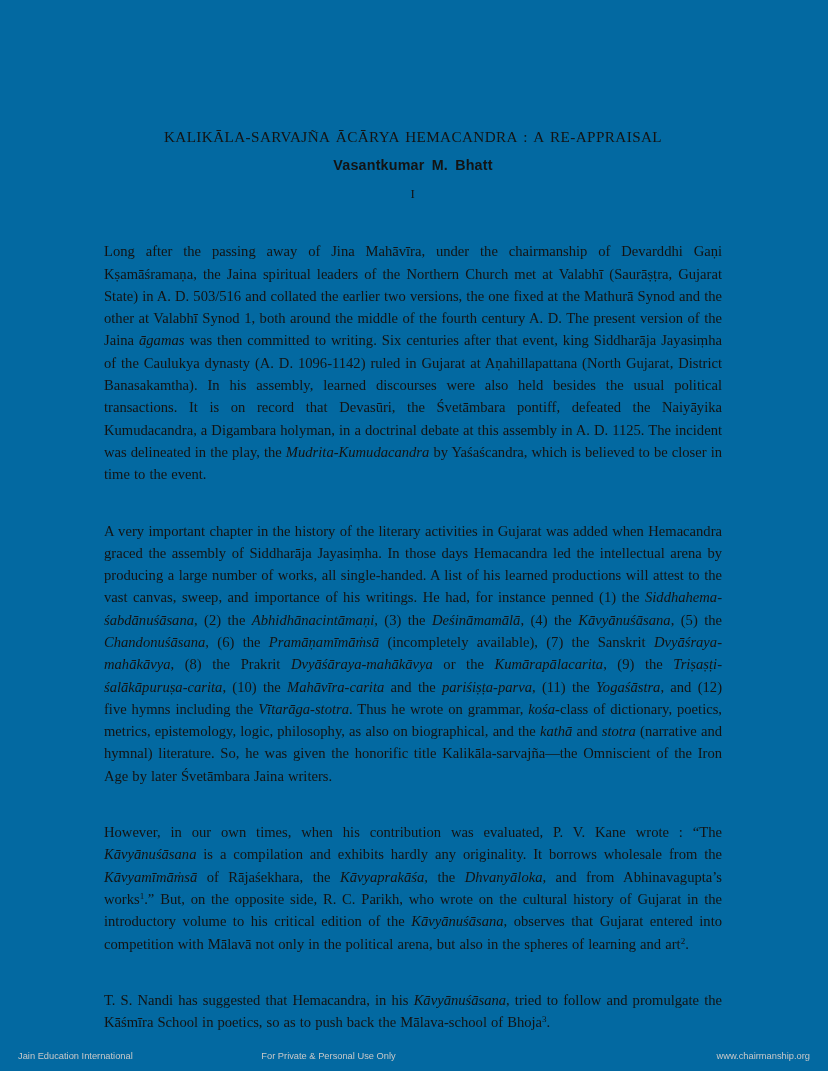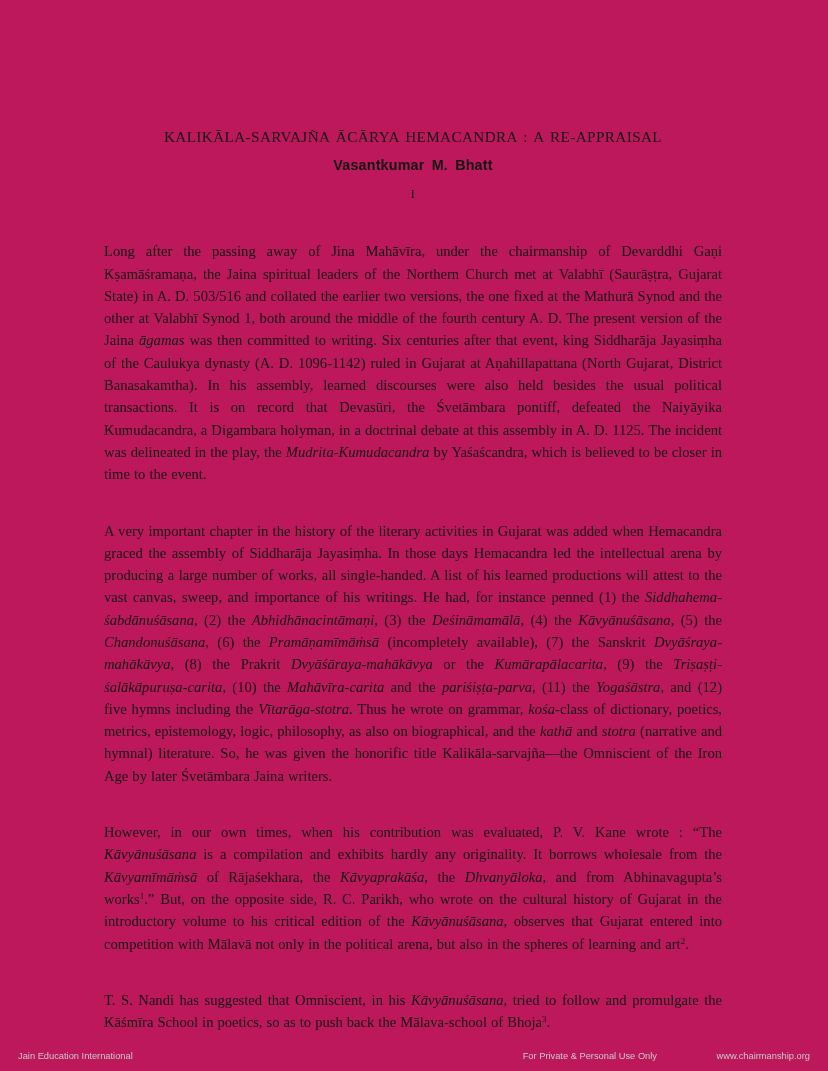--- a/index.html
+++ b/index.html
@@ -4,21 +4,21 @@
 <style>
   html, body {
     margin: 0;
     padding: 0;
     background: #ffffff;
   }
   .page {
     position: relative;
     width: 828px;
     height: 1071px;
-    background: #be185d;
+    background: #0369a1;
     overflow: hidden;
     font-family: "Liberation Serif", "DejaVu Serif", serif;
     color: #131313;
   }
   .content {
     position: absolute;
     left: 88px;
     top: 0;
     width: 650px;
   }
@@ -81,21 +81,21 @@
     position: absolute;
     left: 18px;
     top: 0;
     white-space: nowrap;
   }
   .footer .f-center {
     position: absolute;
     left: 0;
     top: 0;
     width: 657px;
-    text-align: right;
+    text-align: center;
     white-space: nowrap;
   }
   .footer .f-right {
     position: absolute;
     right: 18px;
     top: 0;
     white-space: nowrap;
   }
 </style>
 </head>
@@ -110,21 +110,21 @@
     <div class="doc-author">Vasantkumar M. Bhatt</div>
 
     <div class="section-mark">I</div>
 
     <p class="para first"><span>Long after the passing away of Jina Mahāvīra, under the chairmanship of Devarddhi Gaṇi Kṣamāśramaṇa, the Jaina spiritual leaders of the Northern Church met at Valabhī (Saurāṣṭra, Gujarat State) in A. D. 503/516 and collated the earlier two versions, the one fixed at the Mathurā Synod and the other at Valabhī Synod 1, both around the middle of the fourth century A. D. The present version of the Jaina </span><i>āgamas</i><span> was then committed to writing. Six centuries after that event, king Siddharāja Jayasiṃha of the Caulukya dynasty (A. D. 1096-1142) ruled in Gujarat at Aṇahillapattana (North Gujarat, District Banasakamtha). In his assembly, learned discourses were also held besides the usual political transactions. It is on record that Devasūri, the Śvetāmbara pontiff, defeated the Naiyāyika Kumudacandra, a Digambara holyman, in a doctrinal debate at this assembly in A. D. 1125. The incident was delineated in the play, the </span><i>Mudrita-Kumudacandra</i><span> by Yaśaścandra, which is believed to be closer in time to the event.</span></p>
 
     <p class="para"><span>A very important chapter in the history of the literary activities in Gujarat was added when Hemacandra graced the assembly of Siddharāja Jayasiṃha. In those days Hemacandra led the intellectual arena by producing a large number of works, all single-handed. A list of his learned productions will attest to the vast canvas, sweep, and importance of his writings. He had, for instance penned (1) the </span><i>Siddhahema-śabdānuśāsana</i><span>, (2) the </span><i>Abhidhānacintāmaṇi</i><span>, (3) the </span><i>Deśināmamālā</i><span>, (4) the </span><i>Kāvyānuśāsana</i><span>, (5) the </span><i>Chandonuśāsana</i><span>, (6) the </span><i>Pramāṇamīmāṁsā</i><span> (incompletely available), (7) the Sanskrit </span><i>Dvyāśraya-mahākāvya</i><span>, (8) the Prakrit </span><i>Dvyāśāraya-mahākāvya</i><span> or the </span><i>Kumārapālacarita</i><span>, (9) the </span><i>Triṣaṣṭi-śalākāpuruṣa-carita</i><span>, (10) the </span><i>Mahāvīra-carita</i><span> and the </span><i>pariśiṣṭa-parva</i><span>, (11) the </span><i>Yogaśāstra</i><span>, and (12) five hymns including the </span><i>Vītarāga-stotra</i><span>. Thus he wrote on grammar, </span><i>kośa</i><span>-class of dictionary, poetics, metrics, epistemology, logic, philosophy, as also on biographical, and the </span><i>kathā</i><span> and </span><i>stotra</i><span> (narrative and hymnal) literature. So, he was given the honorific title Kalikāla-sarvajña—the Omniscient of the Iron Age by later Śvetāmbara Jaina writers.</span></p>
 
     <p class="para"><span>However, in our own times, when his contribution was evaluated, P. V. Kane wrote : “The </span><i>Kāvyānuśāsana</i><span> is a compilation and exhibits hardly any originality. It borrows wholesale from the </span><i>Kāvyamīmāṁsā</i><span> of Rājaśekhara, the </span><i>Kāvyaprakāśa,</i><span> the </span><i>Dhvanyāloka,</i><span> and from Abhinavagupta’s works</span><sup>1</sup><span>.” But,  on the opposite side, R. C. Parikh, who wrote on the cultural history of Gujarat in the introductory volume to his critical edition of the </span><i>Kāvyānuśāsana</i><span>, observes that Gujarat entered into competition with Mālavā not only in the political arena, but also in the spheres of learning and art</span><sup>2</sup><span>.</span></p>
 
-    <p class="para"><span>T. S. Nandi has suggested that Omniscient, in his </span><i>Kāvyānuśāsana</i><span>, tried to follow and promulgate the Kāśmīra School in poetics, so as to push back the Mālava-school of Bhoja</span><sup>3</sup><span>.</span></p>
+    <p class="para"><span>T. S. Nandi has suggested that Hemacandra, in his </span><i>Kāvyānuśāsana</i><span>, tried to follow and promulgate the Kāśmīra School in poetics, so as to push back the Mālava-school of Bhoja</span><sup>3</sup><span>.</span></p>
 
   </div>
 
   <div class="footer">
     <span class="f-left">Jain Education International</span>
     <span class="f-center">For Private &amp; Personal Use Only</span>
     <span class="f-right">www.chairmanship.org</span>
   </div>
 
 </div>

